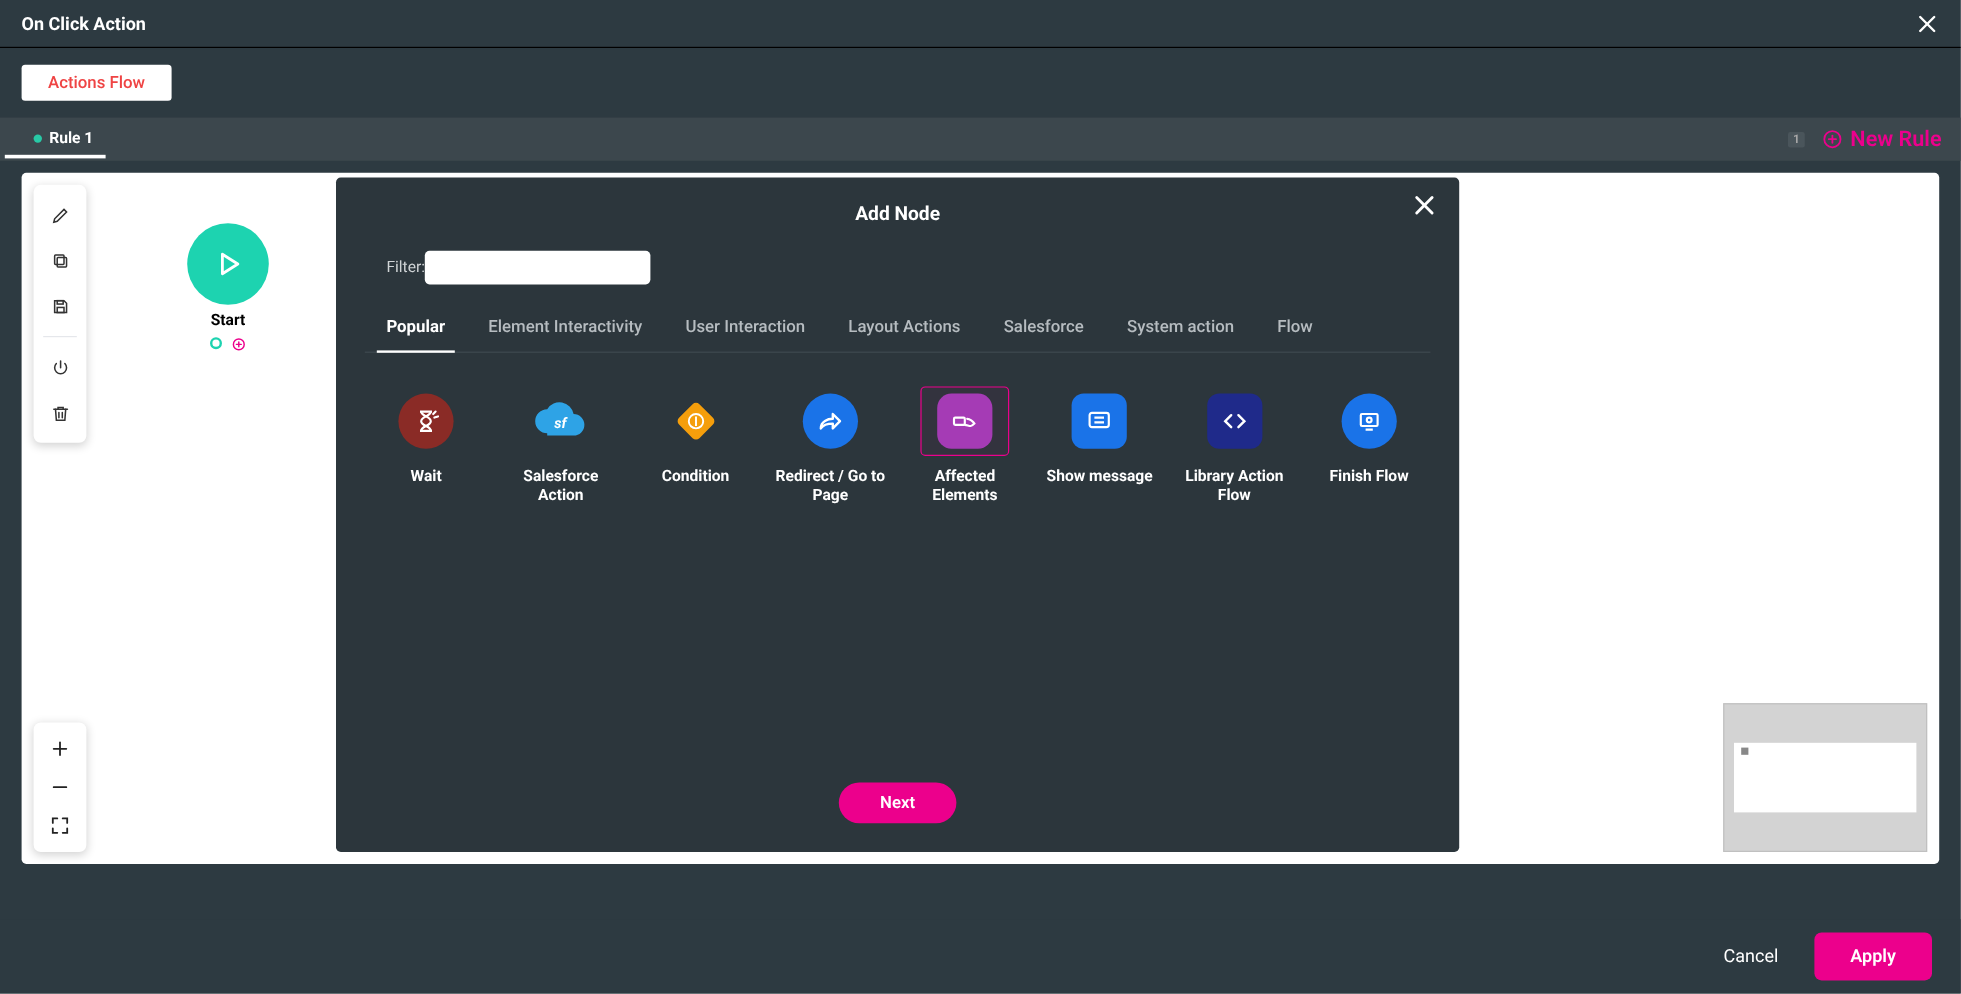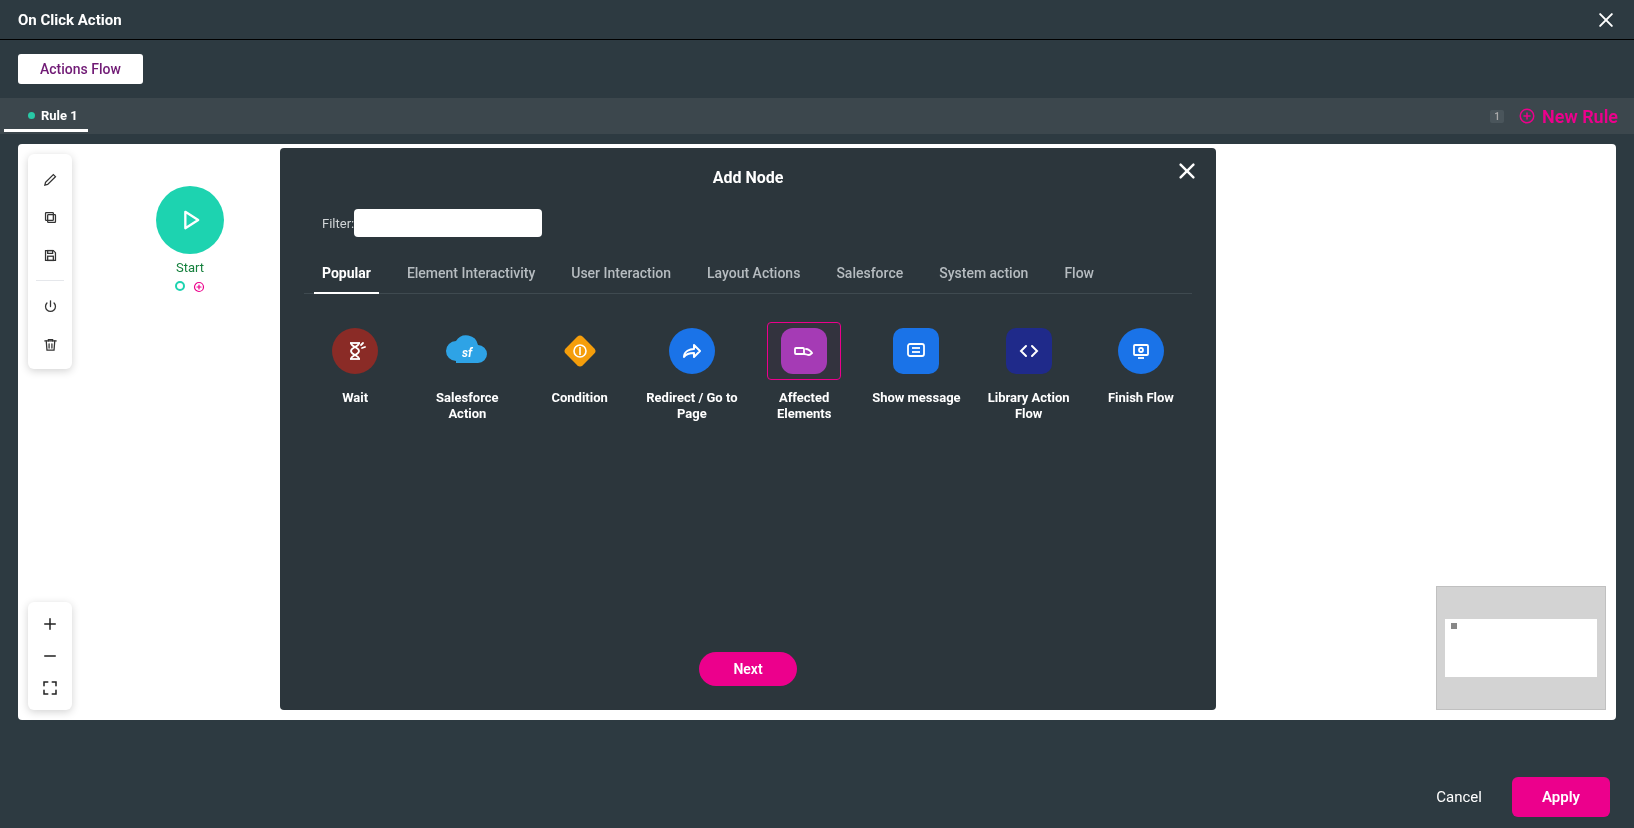--- a/index.html
+++ b/index.html
@@ -6,21 +6,21 @@
   body { background: #2d3a41; color: #fff; width: 1634px; height: 828px; overflow: hidden; position: relative; }
 
   
   .header { display: flex; align-items: center; justify-content: space-between; padding: 8px 18px; height: 40px; border-bottom: 1px solid #000; }
   .header-title { font-weight: 700; font-size: 15px; }
   .close-main { cursor: pointer; display: flex; }
   .close-main svg { width: 20px; height: 20px; }
 
   
   .subheader { padding: 14px 18px; }
-  .btn-actions-flow { background: #fff; color: #701a75; border: none; padding: 7px 22px; font-size: 14px; border-radius: 3px; font-weight: 500; cursor: pointer; text-align: center; }
+  .btn-actions-flow { background: #fff; color: #ef4444; border: none; padding: 7px 22px; font-size: 14px; border-radius: 3px; font-weight: 500; cursor: pointer; text-align: center; }
 
   
   .rulebar { display: flex; align-items: center; justify-content: space-between; background: #3c474d; padding: 0 16px 0 4px; height: 36px; }
   .rule-tab { display: flex; align-items: center; gap: 6px; padding: 8px 10px 6px 24px; border-bottom: 3px solid #fff; position: relative; }
   .rule-dot { width: 7px; height: 7px; background: #28c9a6; border-radius: 50%; display: inline-block; }
   .rule-label { font-weight: 700; font-size: 13px; }
   .rulebar-right { display: flex; align-items: center; gap: 14px; }
   .rule-count { background: #4a555b; color: #aaa; font-size: 10px; padding: 1px 4px; border-radius: 2px; font-weight: 600; }
   .new-rule { display: flex; align-items: center; gap: 6px; color: #ec008c; font-weight: 600; font-size: 18px; cursor: pointer; }
   .new-rule svg { width: 18px; height: 18px; stroke: #ec008c; }
@@ -36,21 +36,21 @@
 
   
   .zoom-toolbar { position: absolute; left: 10px; bottom: 10px; width: 44px; background: #fff; border-radius: 6px; box-shadow: 0 2px 8px rgba(0,0,0,0.18); display: flex; flex-direction: column; align-items: center; padding: 6px 0; }
   .zoom-toolbar .tool-btn { width: 34px; height: 32px; display: flex; align-items: center; justify-content: center; cursor: pointer; }
   .zoom-toolbar .tool-btn svg { width: 18px; height: 18px; stroke: #222; }
 
   
   .start-node { position: absolute; left: 138px; top: 42px; display: flex; flex-direction: column; align-items: center; gap: 6px; }
   .start-circle { width: 68px; height: 68px; border-radius: 50%; background: #1dd3b0; display: flex; align-items: center; justify-content: center; }
   .start-circle svg { width: 28px; height: 28px; fill: none; stroke: #fff; }
-  .start-label { color: #15803d; font-size: 13px; font-weight: 400; }
+  .start-label { color: #000000; font-size: 13px; font-weight: 700; }
   .start-ports { display: flex; gap: 8px; }
   .port-out { width: 10px; height: 10px; border: 2px solid #1dd3b0; border-radius: 50%; }
   .port-add { width: 12px; height: 12px; display:flex; align-items:center; justify-content:center; }
   .port-add svg { stroke: #ec008c; width: 12px; height: 12px; }
 
   
   .modal { position: absolute; left: 262px; top: 4px; width: 936px; bottom: 10px; background: #2c363c; border-radius: 4px; color: #fff; padding: 20px 24px 18px; display: flex; flex-direction: column; }
   .modal-header { display: flex; align-items: center; justify-content: center; position: relative; margin-bottom: 22px; }
   .modal-title { font-weight: 700; font-size: 16px; }
   .modal-close { position: absolute; right: -6px; top: -8px; cursor: pointer; }

